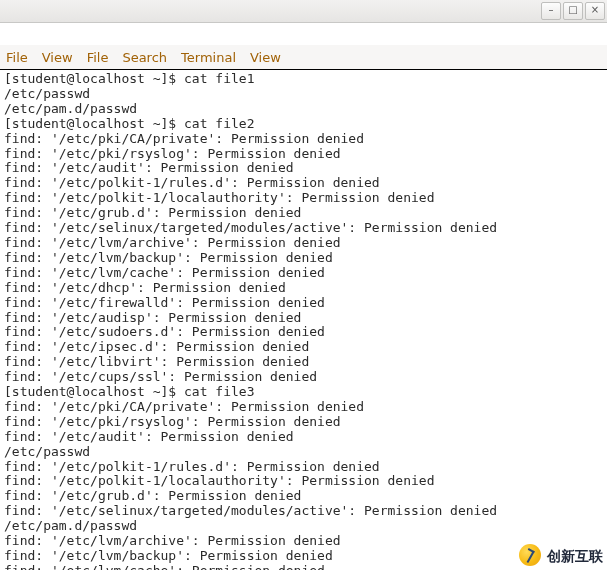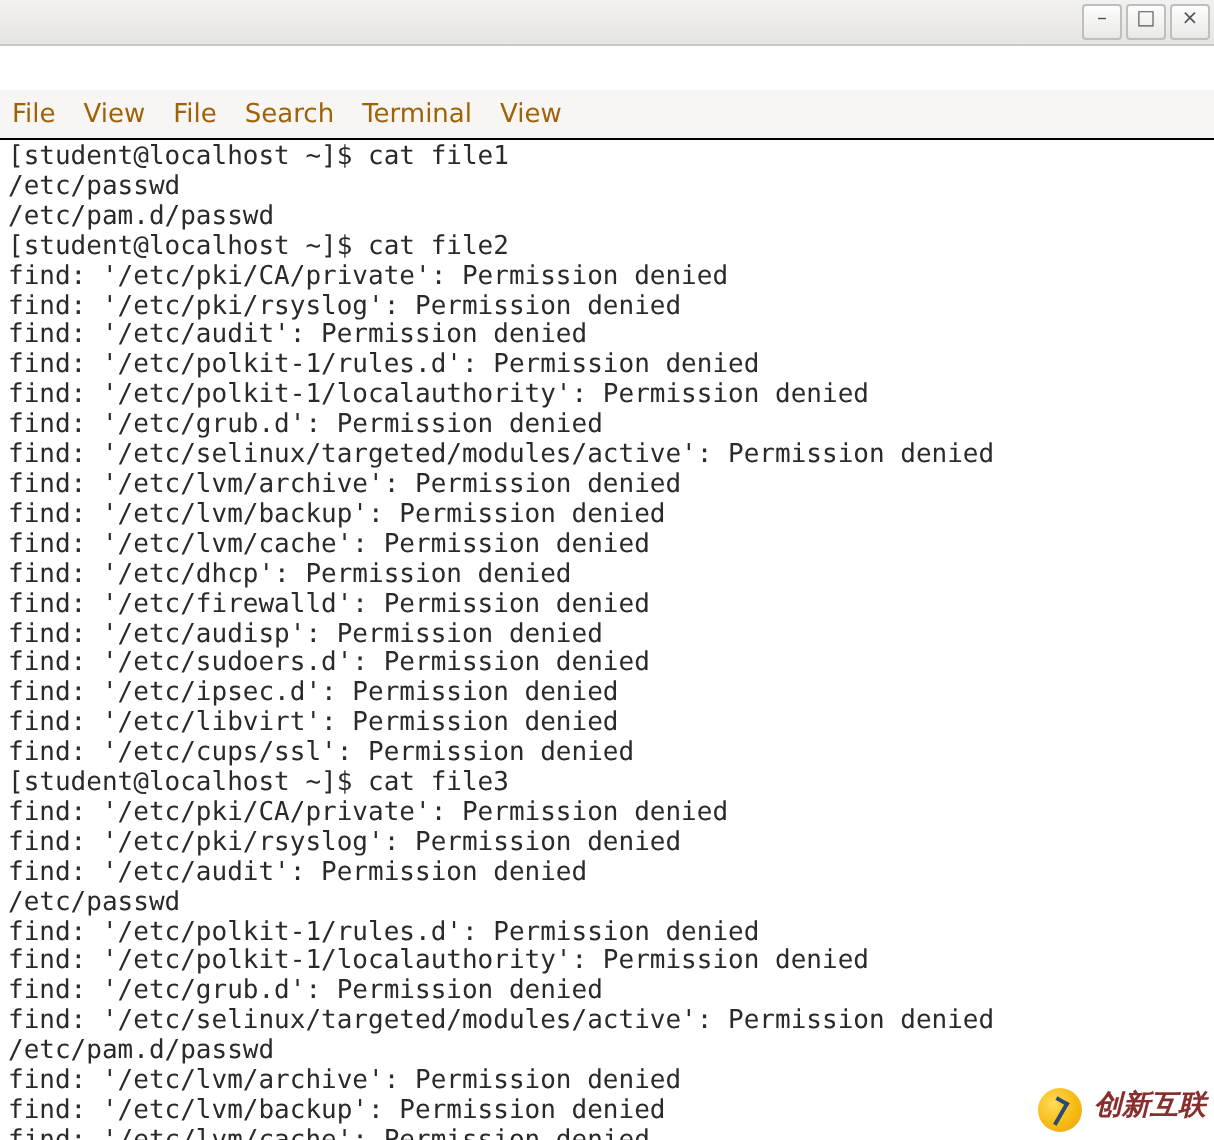--- a/index.html
+++ b/index.html
@@ -65,27 +65,26 @@
     line-height: 14.9px;
     color: #2a2a2a;
     padding: 2px 4px 4px 4px;
     white-space: pre;
   }
   .watermark {
     position:absolute;
     right:4px;
     bottom:4px;
     display:flex;
-    align-items:flex-start;
+    align-items:flex-end;
     gap:6px;
     font-size:14px;
-    color:#7f1d1d;
+    color:#0f172a;
     font-weight:bold;
     opacity:0.92;
-    font-style:italic;
   }
   .watermark .logo {
     width:22px;height:22px;border-radius:11px;
     background: radial-gradient(circle at 35% 35%, #ffd84a 0%, #f7b500 55%, #e69b00 100%);
     position:relative;
   }
   .watermark .logo::after{
     content:"";position:absolute;left:6px;top:5px;width:5px;height:11px;
     border:2px solid #1b3a6b;border-left:none;border-bottom:none;
     transform:rotate(30deg);

